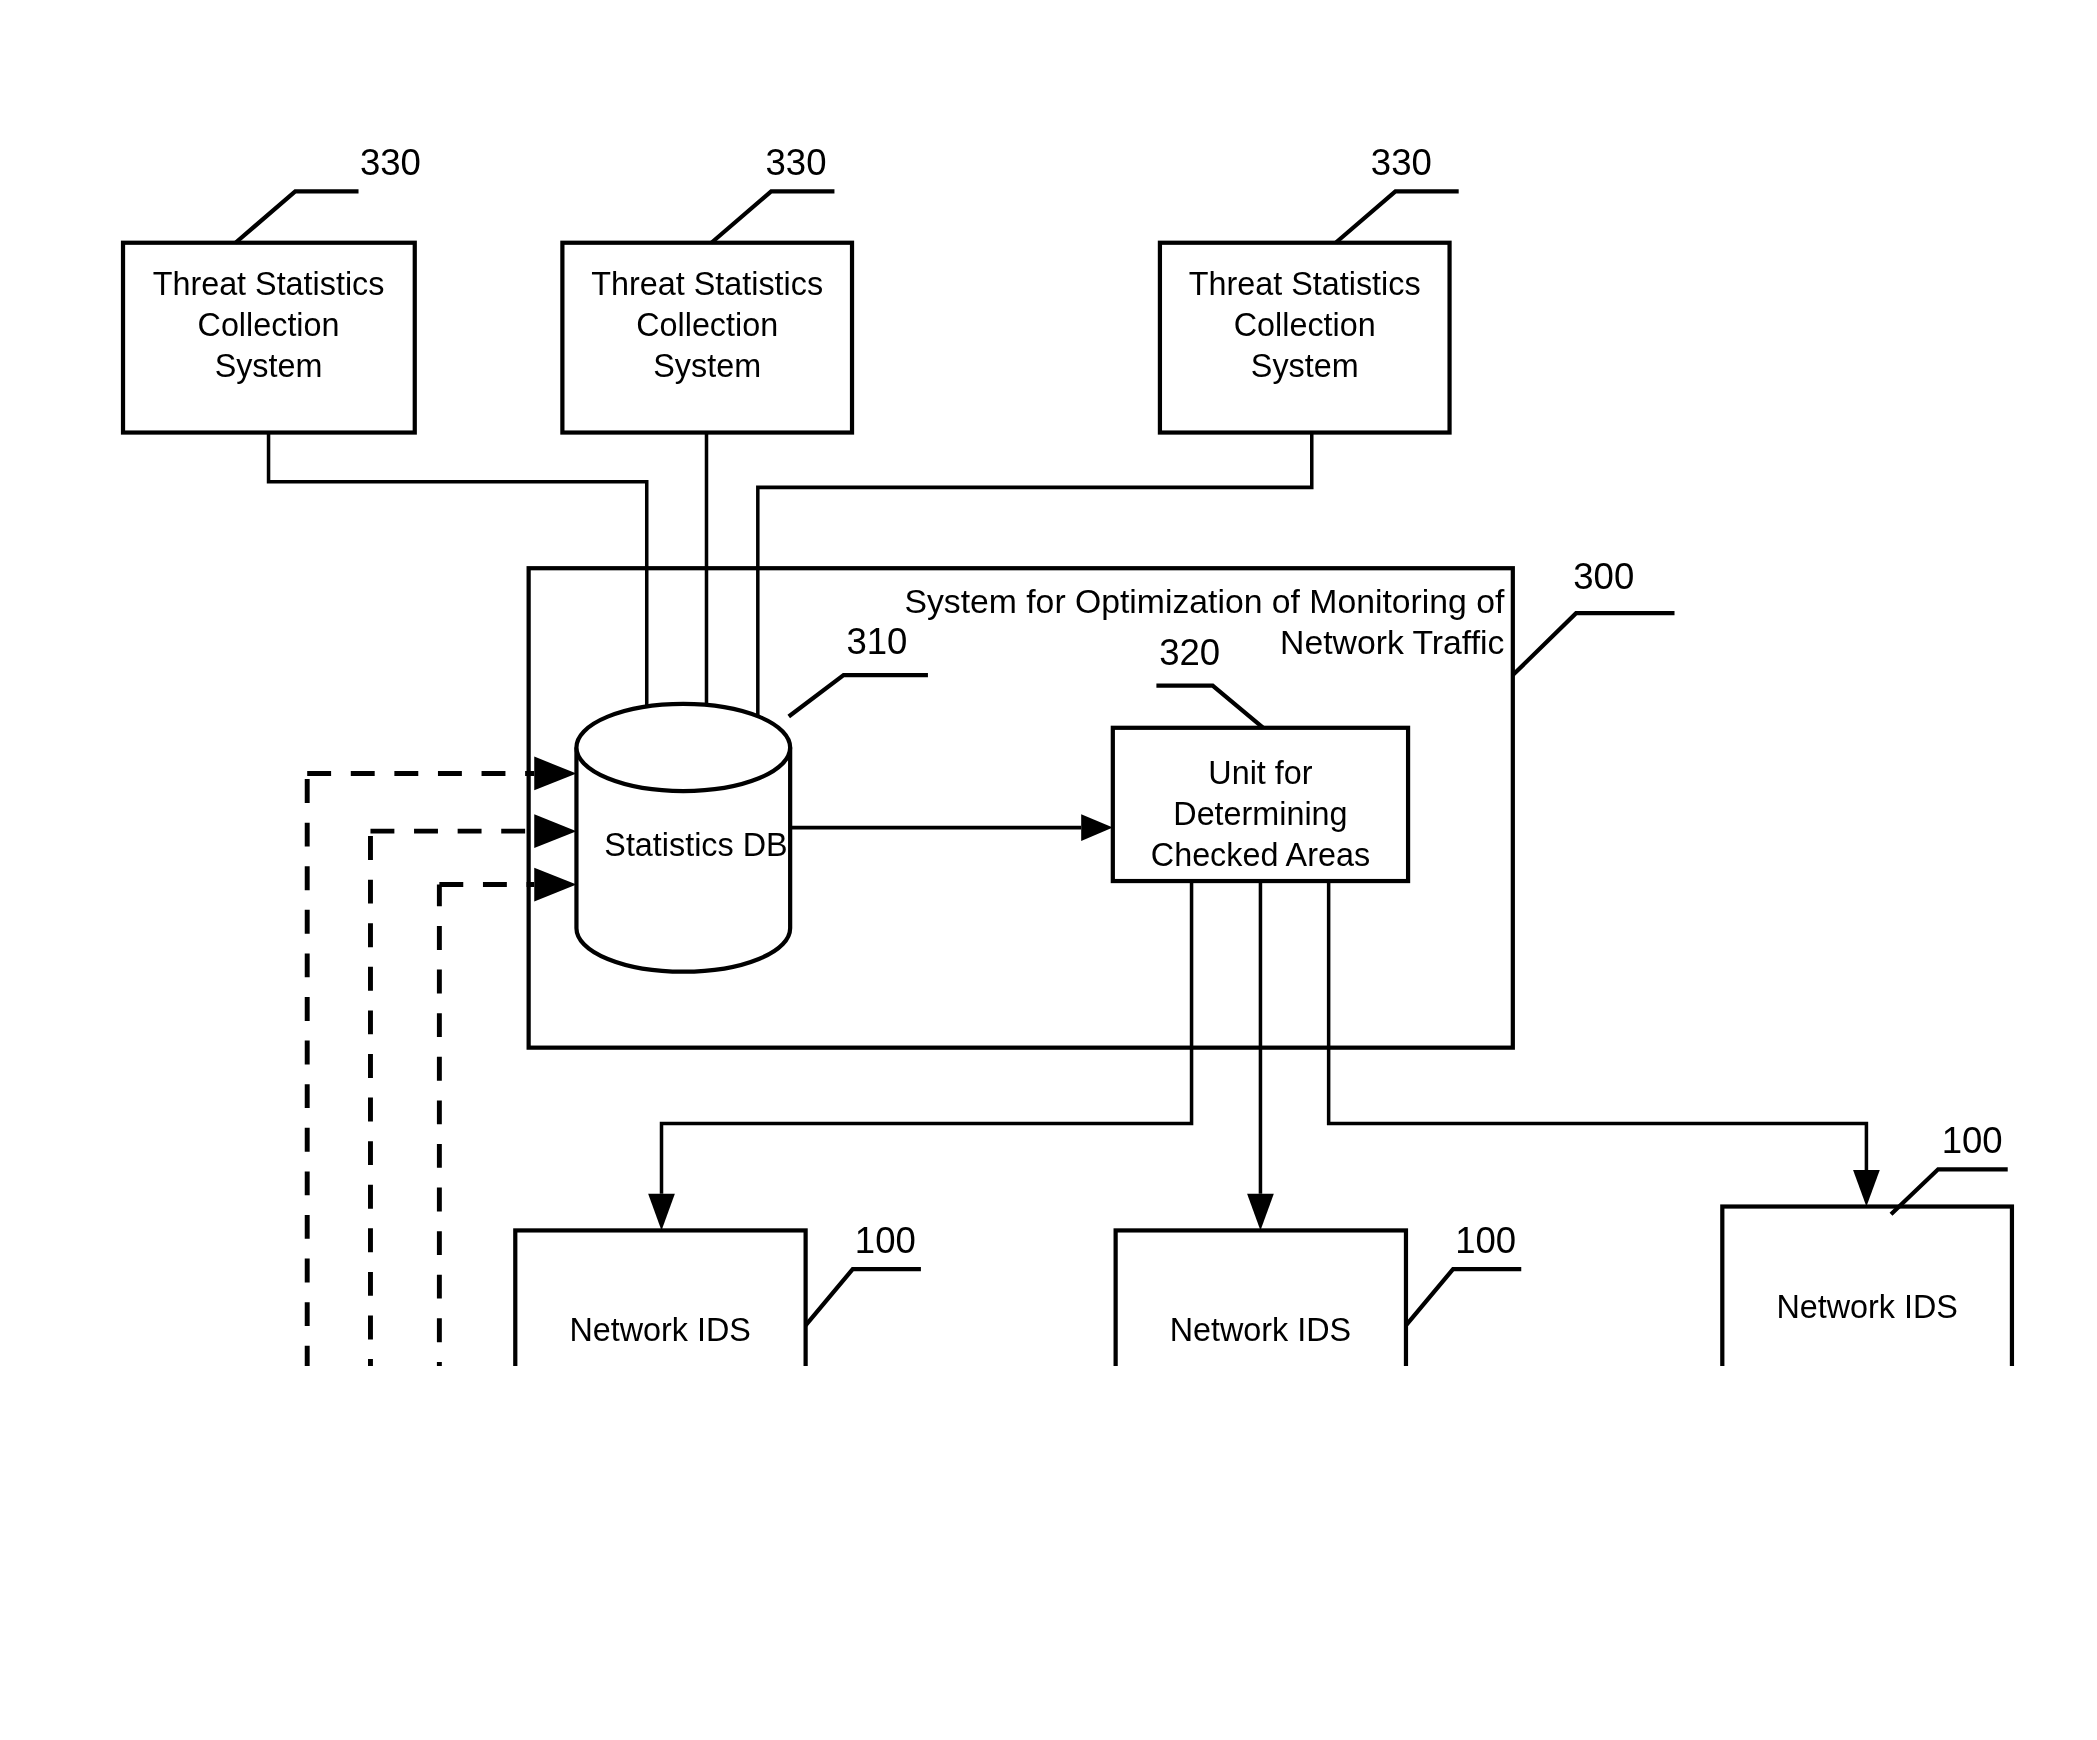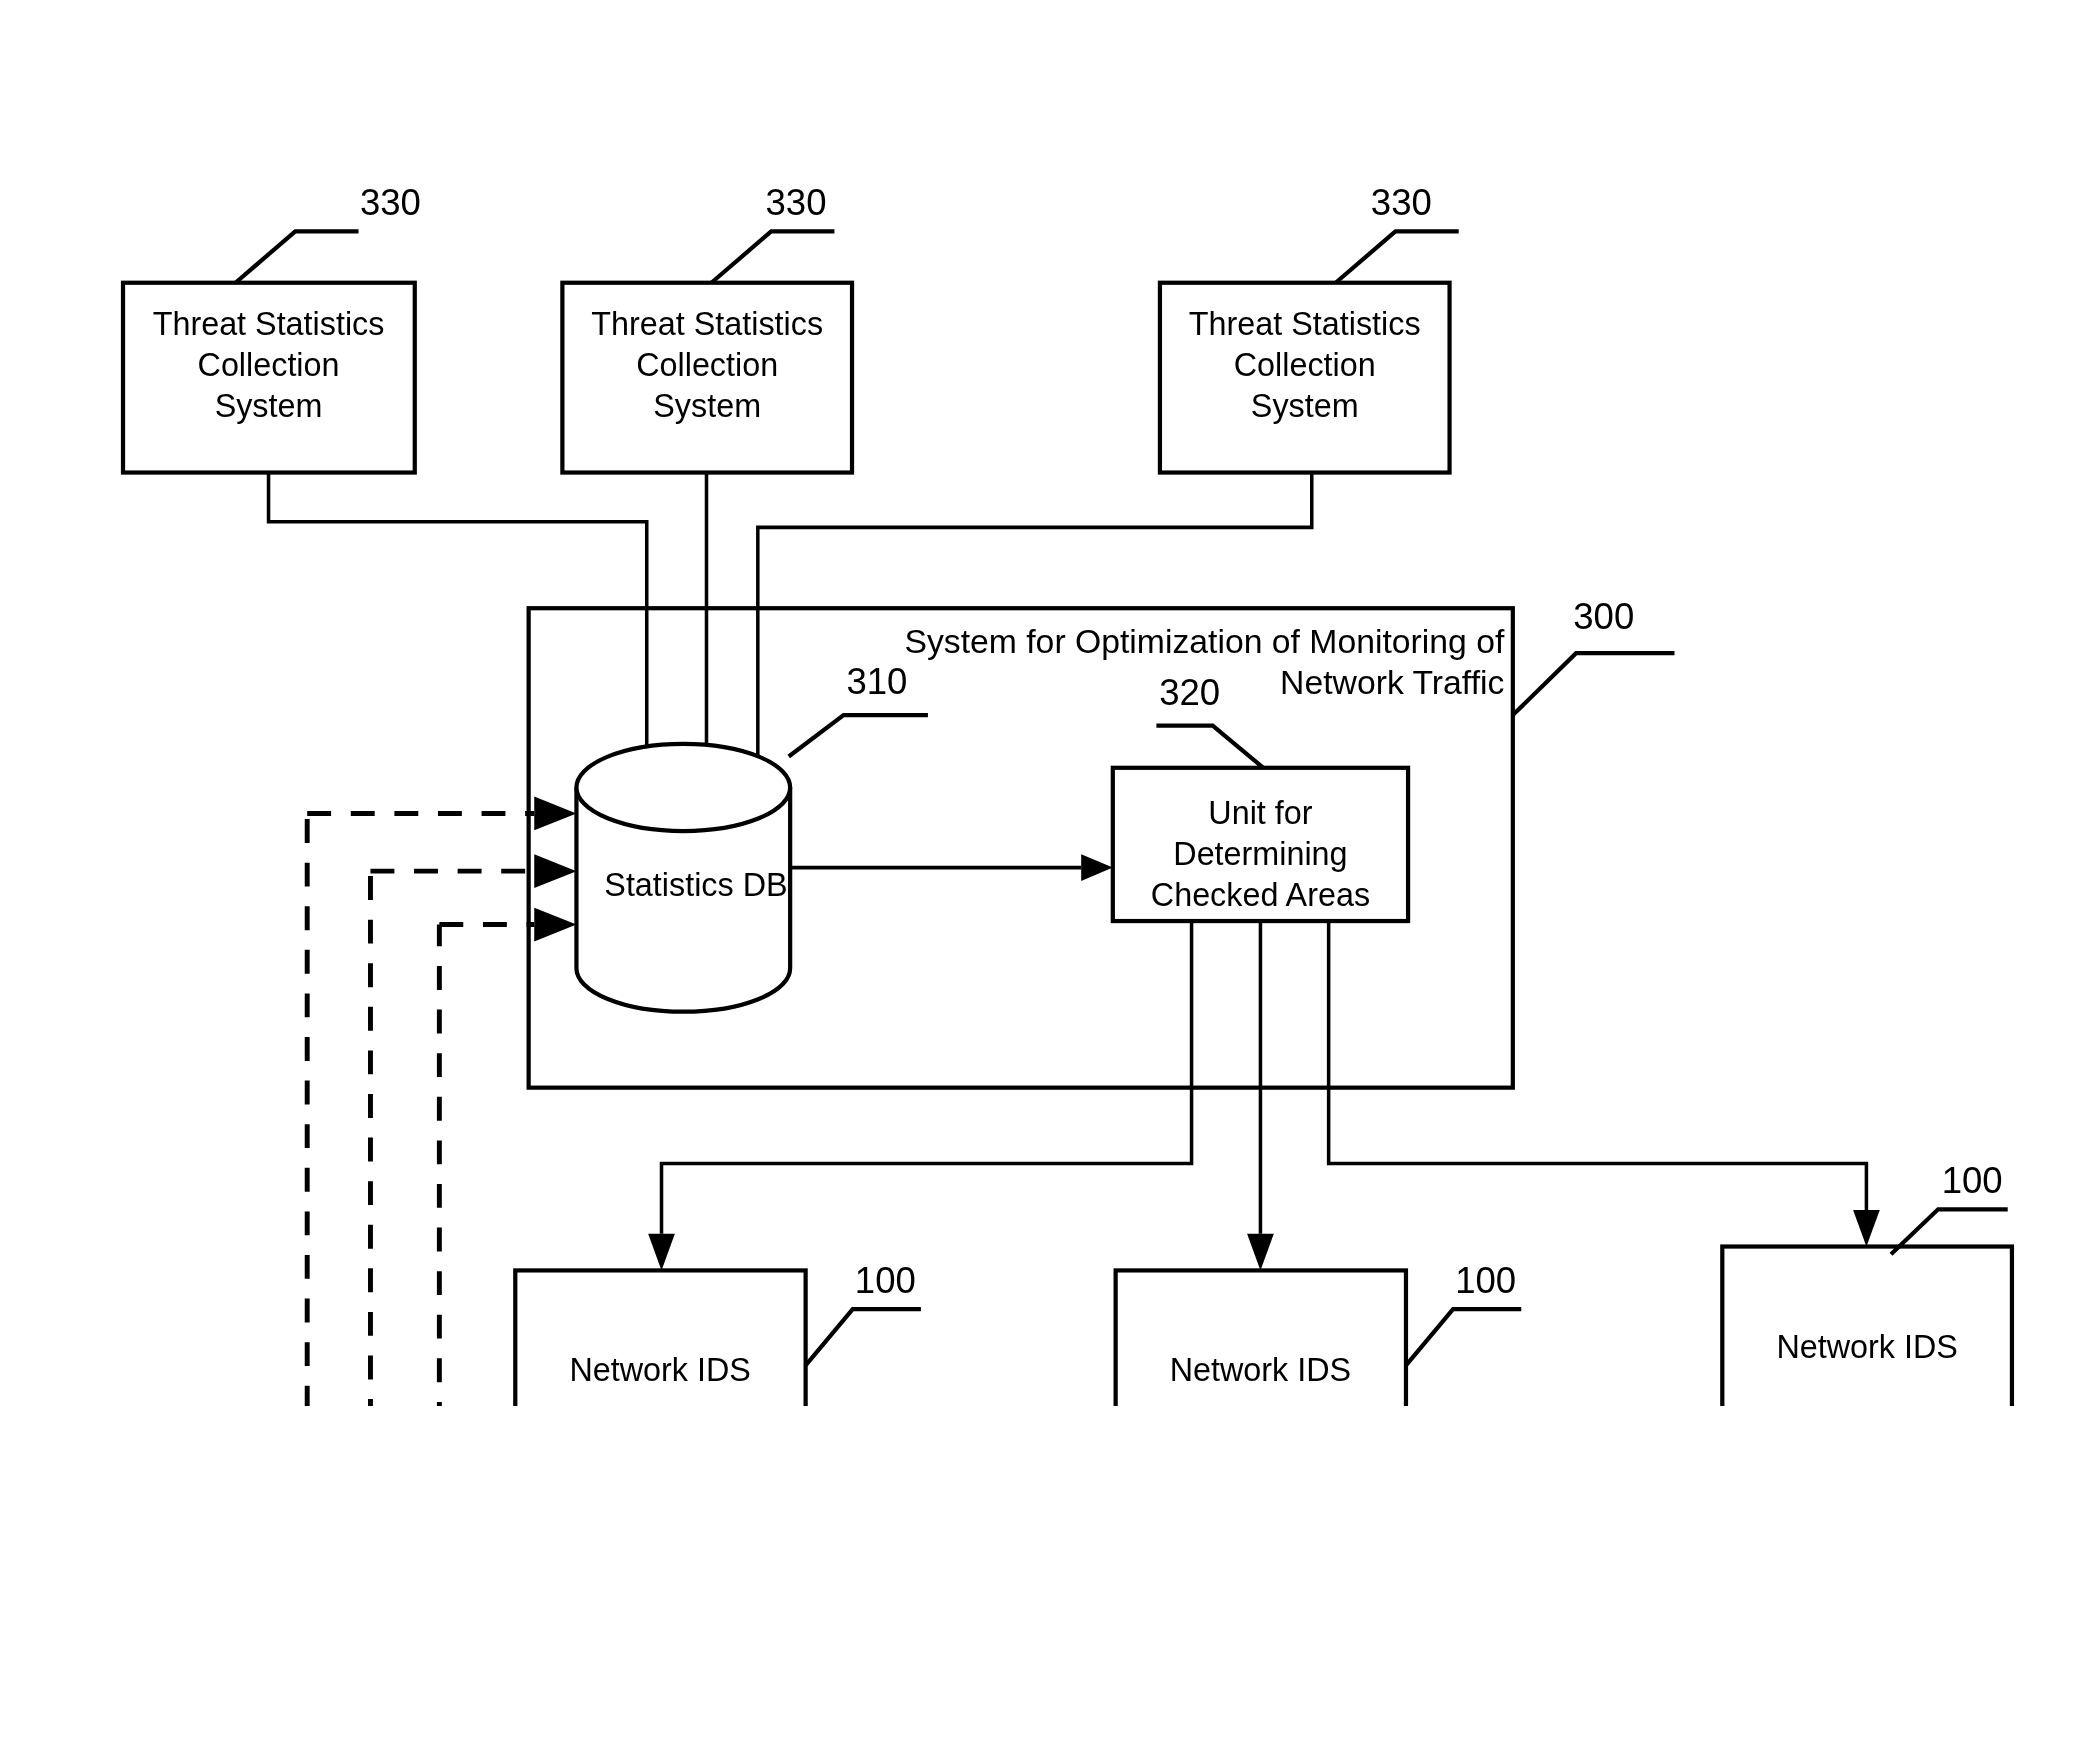--- a/index.html
+++ b/index.html
@@ -10,21 +10,20 @@
   }
   body {
     font-family: "Liberation Sans", sans-serif;
   }
   #figure-root {
     position: relative;
     width: 2097px;
     height: 1366px;
     background: #ffffff;
     overflow: hidden;
-    margin-top: 40px;
   }
   #figure-svg {
     position: absolute;
     top: 0;
     left: 0;
     width: 2097px;
     height: 1741px;
   }
   .box-rect {
     fill: #ffffff;

